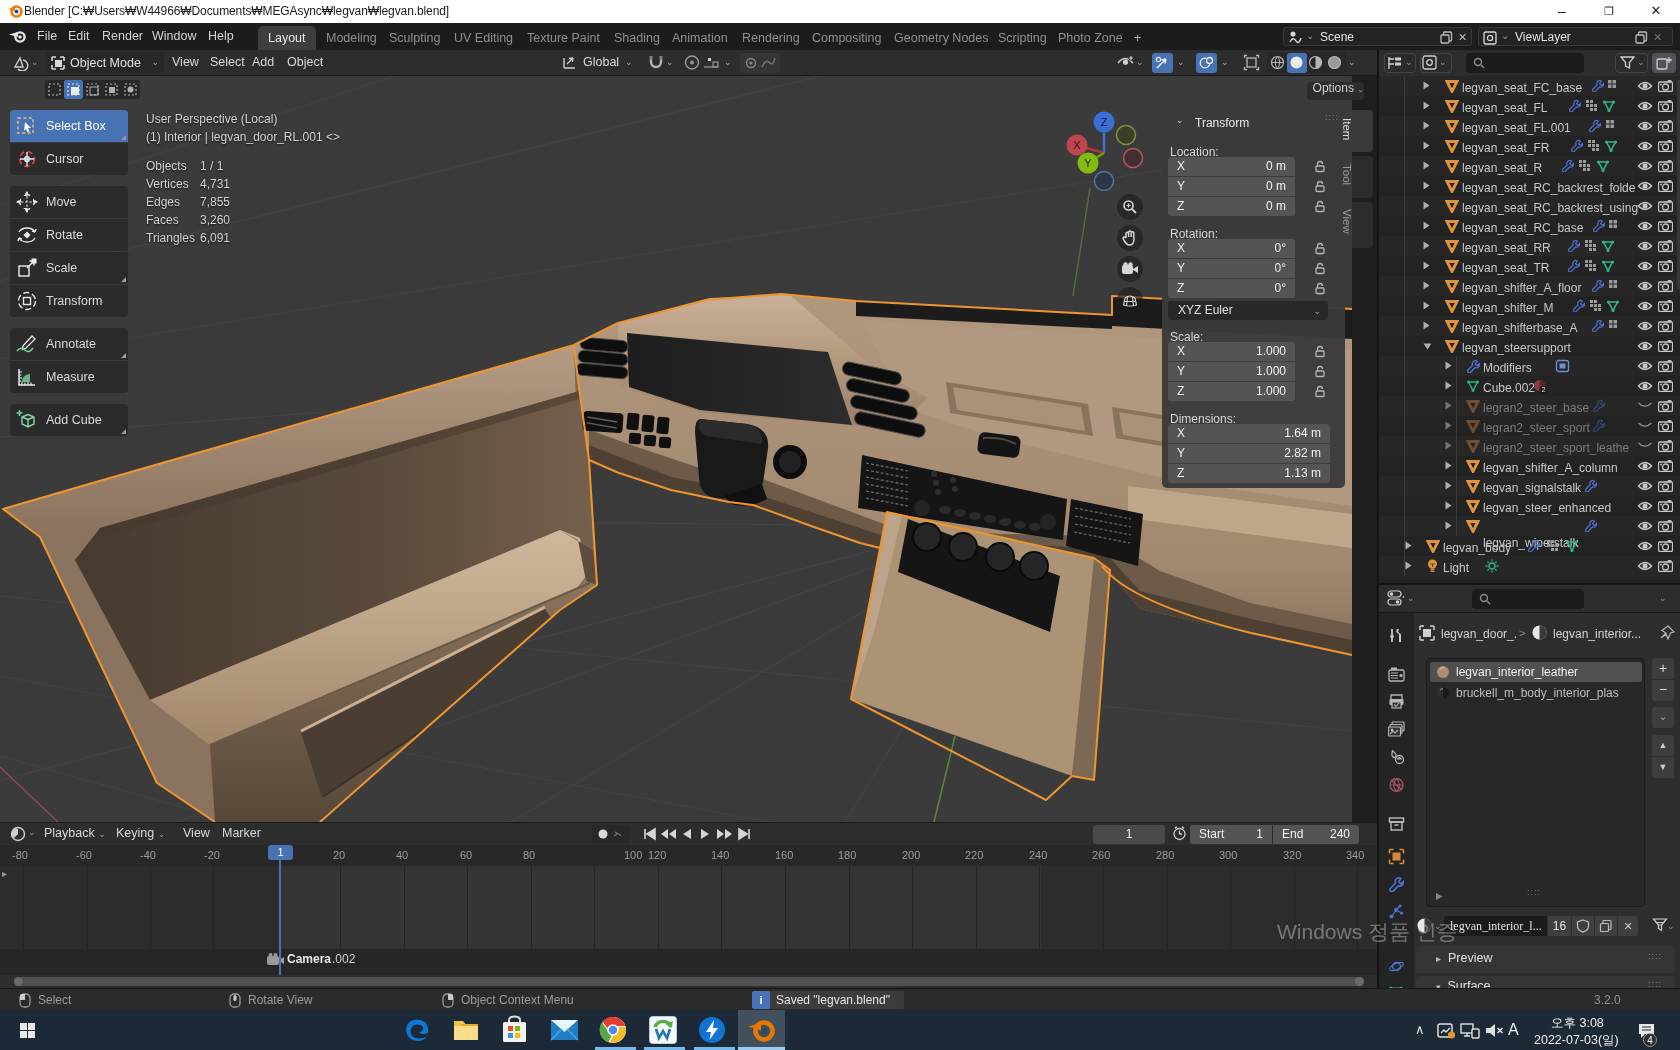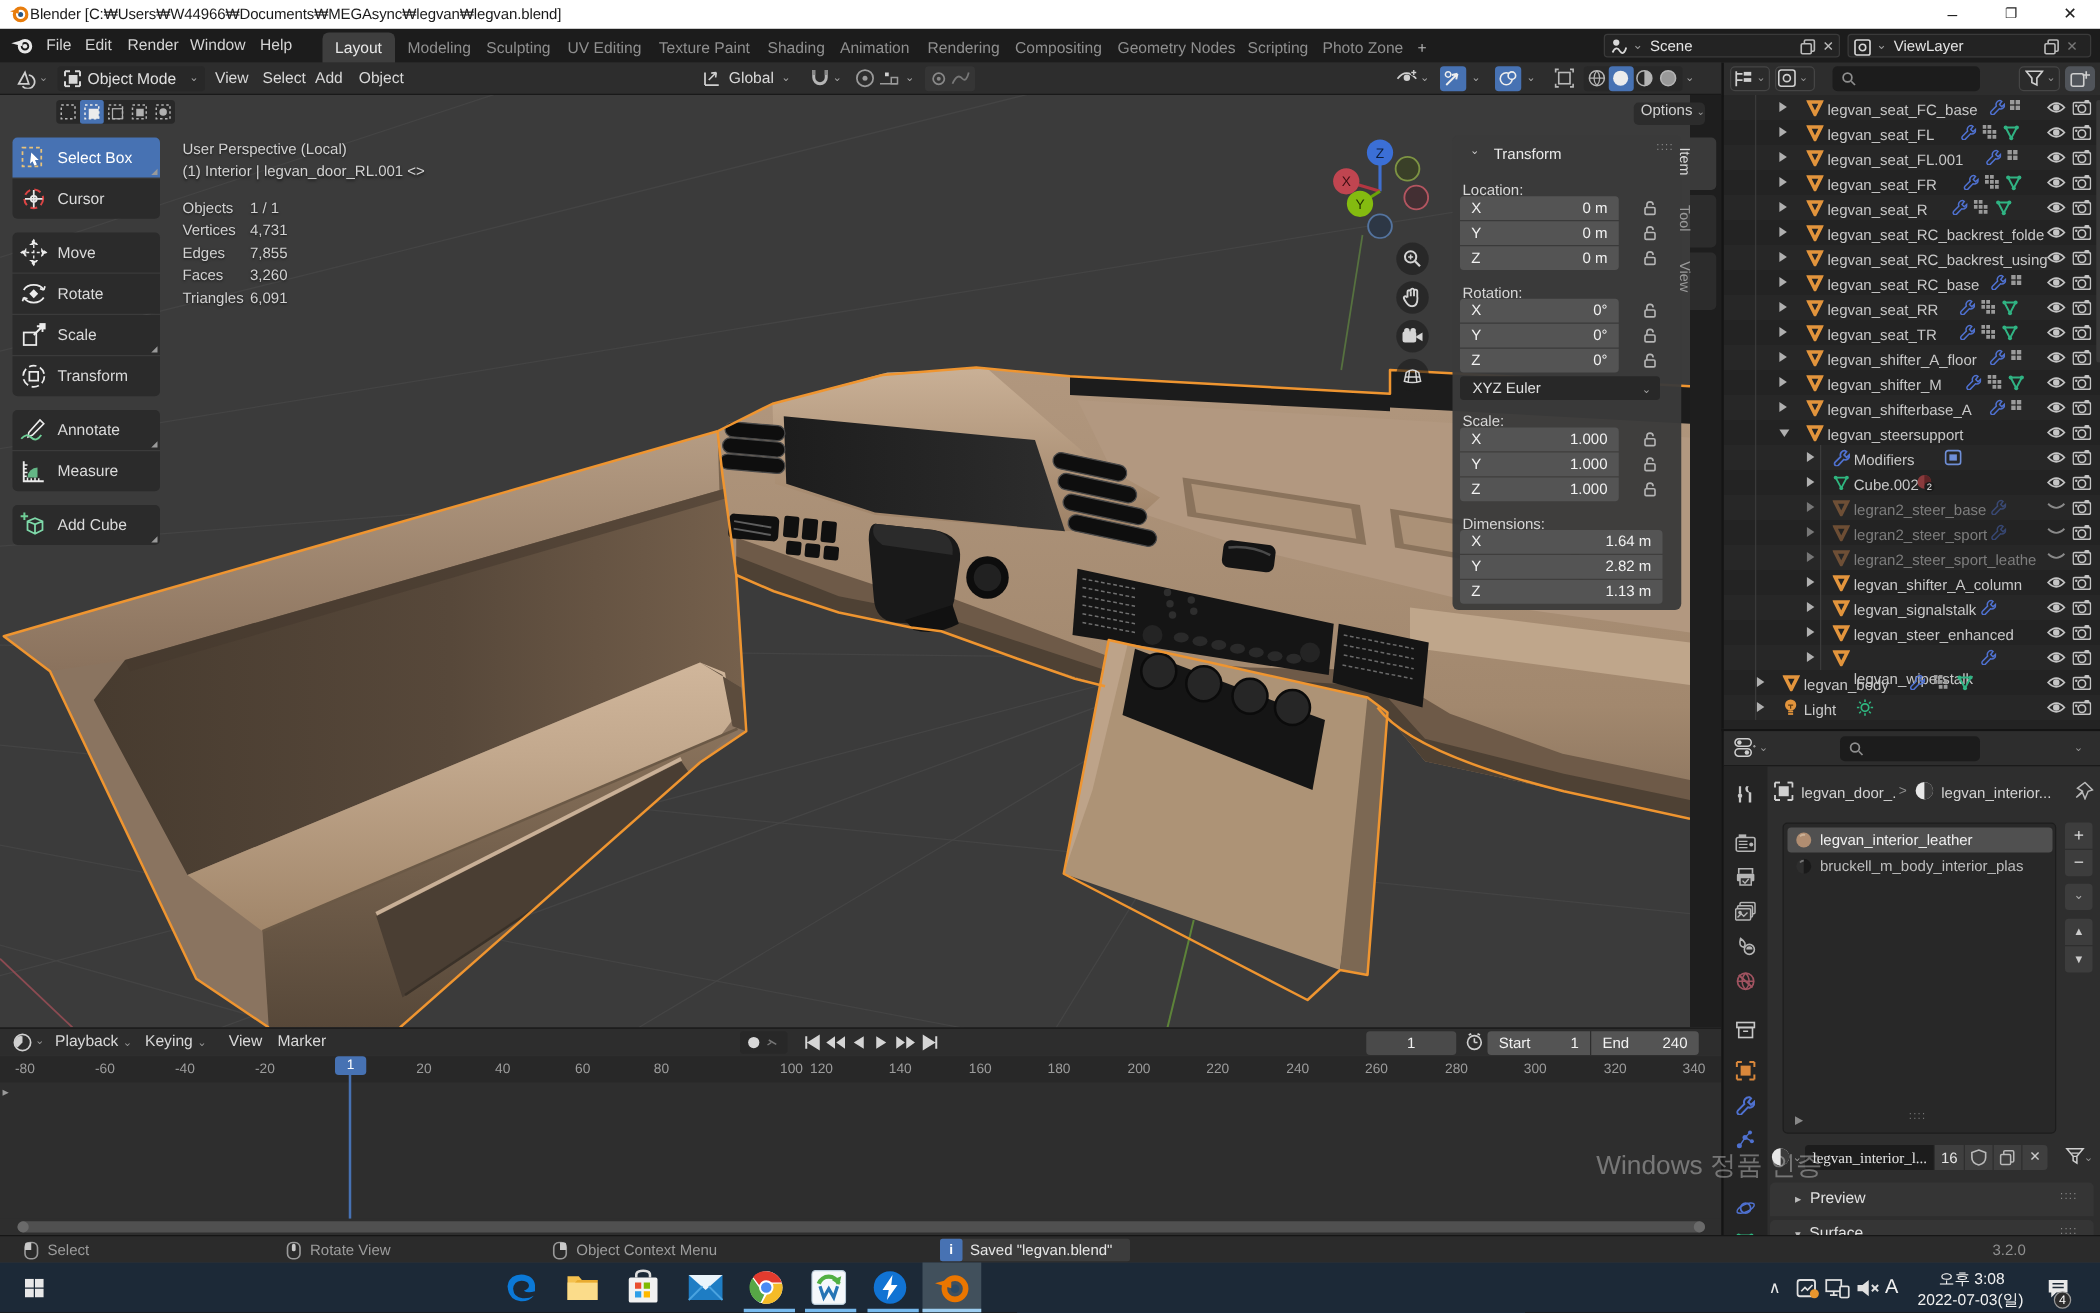--- a/index.html
+++ b/index.html
@@ -525,20 +525,37 @@
       <span class="abs" style="left:902px;top:4px;">200</span>
       <span class="abs" style="left:965px;top:4px;">220</span>
       <span class="abs" style="left:1029px;top:4px;">240</span>
       <span class="abs" style="left:1092px;top:4px;">260</span>
       <span class="abs" style="left:1156px;top:4px;">280</span>
       <span class="abs" style="left:1219px;top:4px;">300</span>
       <span class="abs" style="left:1283px;top:4px;">320</span>
       <span class="abs" style="left:1346px;top:4px;">340</span>
     </div>
 
+    <div class="abs" style="left:0;top:44px;width:1377px;height:109px;background:#2c2c2c;">
+      <div class="abs" style="left:280px;top:0;width:761px;height:109px;background:#343434;"></div>
+      <svg class="abs" style="left:0;top:0" width="1377" height="109">
+        <g stroke="#252525" stroke-width="1">
+          <path d="M23.5 0 V109 M87.5 0 V109 M150.5 0 V109 M213.5 0 V109 M340.5 0 V109 M404.5 0 V109 M467.5 0 V109 M531.5 0 V109 M594.5 0 V109 M658.5 0 V109 M721.5 0 V109 M785.5 0 V109 M849.5 0 V109 M912.5 0 V109 M976.5 0 V109 M1039.5 0 V109 M1103.5 0 V109 M1167.5 0 V109 M1230.5 0 V109 M1294.5 0 V109 M1357.5 0 V109"></path>
+        </g>
+      </svg>
+      <div class="abs" style="left:0;top:83px;width:1377px;height:26px;background:#262626;"></div>
+      <svg class="abs" style="left:266px;top:86px" width="20" height="16" viewBox="0 0 20 16">
+          <rect x="1" y="4" width="12" height="9" rx="2" fill="#9a9a9a"></rect>
+          <path d="M13 8 L18 5 V12 L13 9" fill="#9a9a9a"></path>
+          <circle cx="4.5" cy="3" r="2" fill="#9a9a9a"></circle>
+          <circle cx="9.5" cy="3" r="2" fill="#9a9a9a"></circle>
+        </svg>
+      <span class="abs" style="left:287px;top:86px;color:#e8e8e8;font-size:12px;font-weight:bold;">Camera</span>
+        <span class="abs" style="left:332px;top:86px;color:#cfcfcf;font-size:12px;">.002</span>
+    </div>
     <span class="abs" style="left:2px;top:46px;color:#9a9a9a;font-size:10px;">▸</span>
 
     <div class="abs" style="left:268px;top:23px;width:25px;height:15px;background:#4772b3;border-radius:3px;color:#fff;font-size:11px;text-align:center;line-height:15px;">1</div>
     <div class="abs" style="left:279px;top:38px;width:2px;height:115px;background:#4772b3;"></div>
 
     <div class="abs" style="left:0;top:153px;width:1377px;height:13px;background:#2e2e2e;">
       <div class="abs" style="left:14px;top:2px;width:1350px;height:9px;background:#505050;border-radius:5px;"></div>
       <div class="abs" style="left:14px;top:2px;width:9px;height:9px;background:#6a6a6a;border-radius:5px;"></div>
       <div class="abs" style="left:1355px;top:2px;width:9px;height:9px;background:#6a6a6a;border-radius:5px;"></div>
     </div>

